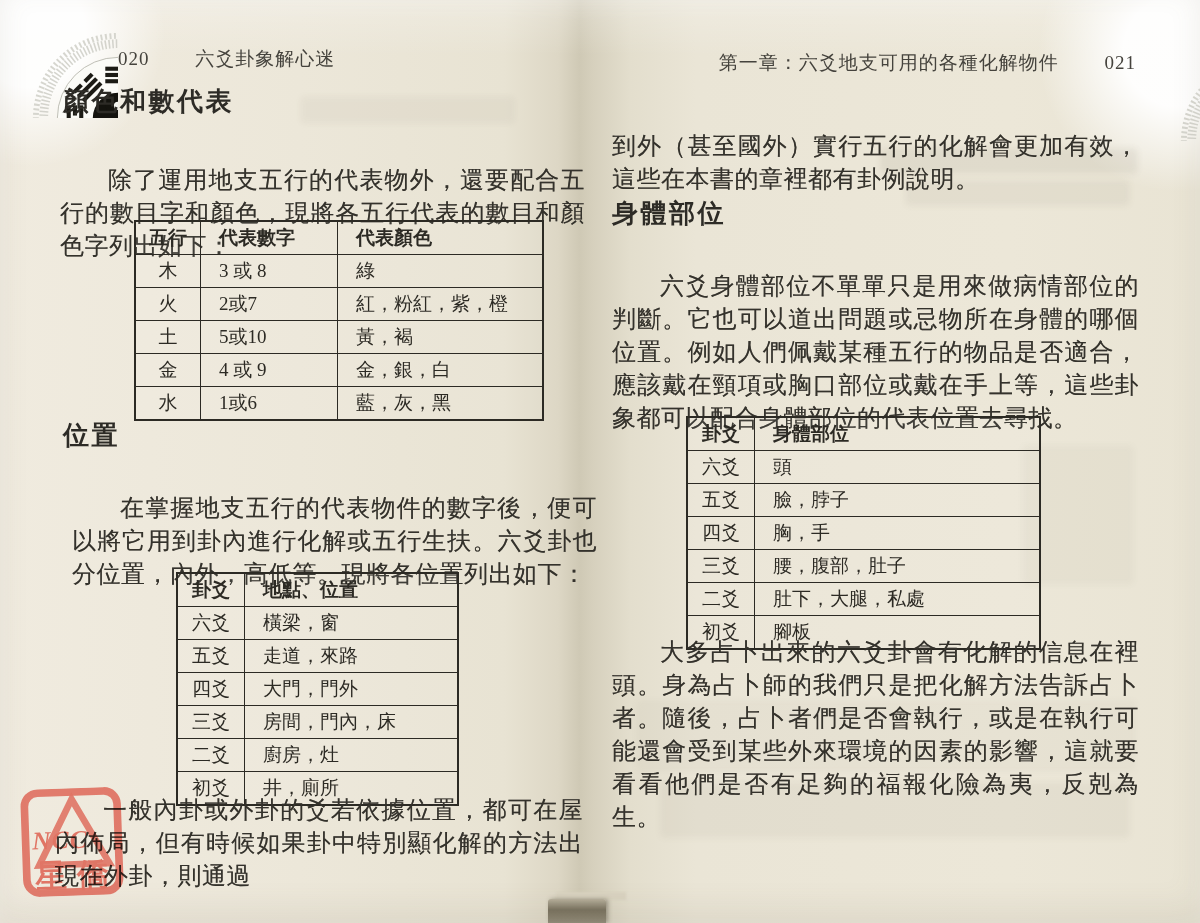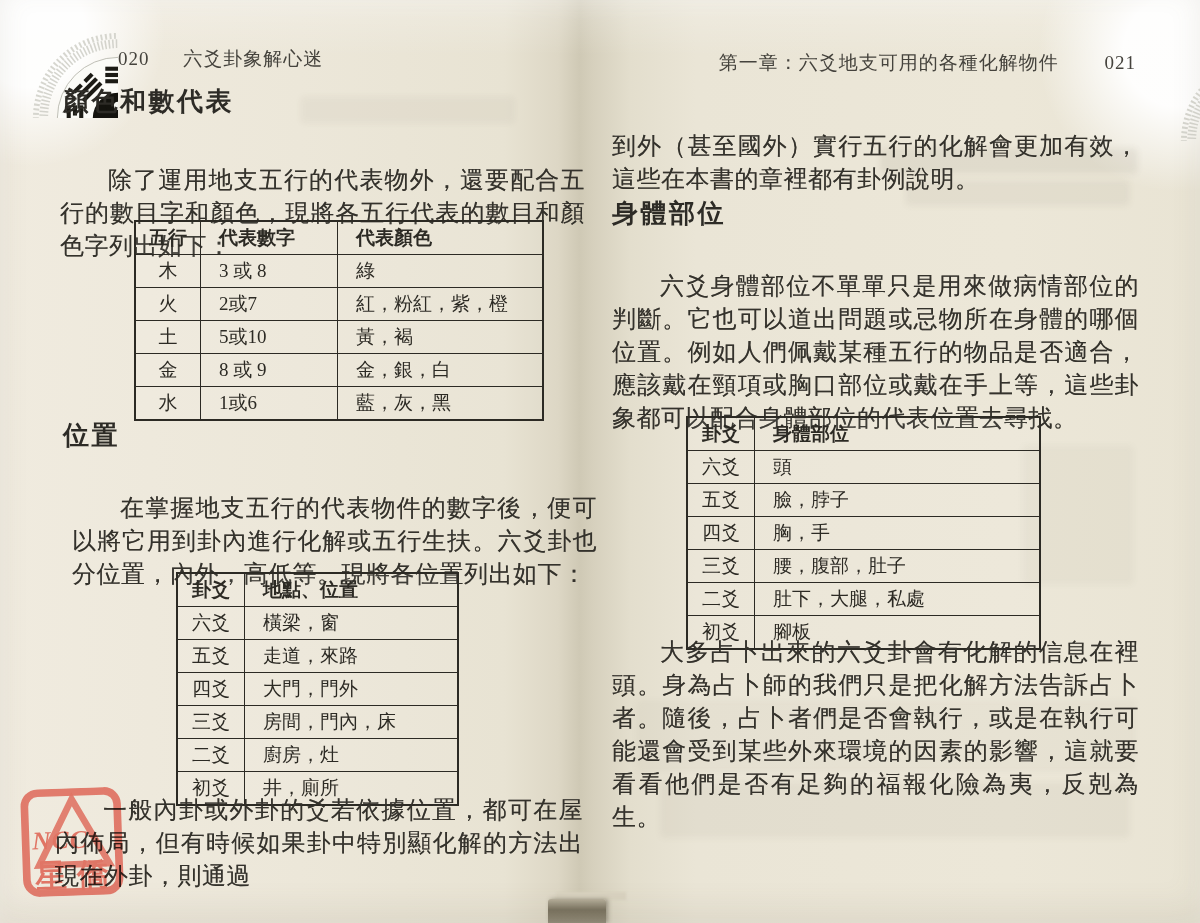--- a/index.html
+++ b/index.html
@@ -22,21 +22,21 @@
   .indent{text-indent:2em;}
   
   table.btable{position:absolute;border-collapse:collapse;font-size:19px;color:#2c2a24;
     border:2.5px solid #2c2a24;background:rgba(255,255,255,.06);}
   .btable td,.btable th{border:1.5px solid #2c2a24;height:24px;padding:0 18px;
     font-weight:400;text-align:left;white-space:nowrap;line-height:1.05;}
   .btable th{font-weight:700;}
   .btable .c{text-align:center;padding:4px 4px;}
   
   #lp-header{left:118px;top:46px;}
-  #lp-header .num{margin-right:28px;}
+  #lp-header .num{margin-right:40px;}
   #lp-h1{left:63px;top:84px;font-family:Liberation Serif, serif;}
   #lp-p1{left:60px;top:140px;width:525px;}
   #t-colors{left:134px;top:220px;}
   #t-colors .col1{width:56px;} #t-colors .col2{width:100px;} #t-colors .col3{width:168px;margin-left:16px;}
   #lp-h2{left:63px;top:418px;}
   #lp-p2{left:72px;top:468px;width:525px;}
   #t-pos{left:176px;top:572px;}
   #t-pos .col1{width:58px;} #t-pos .col2{width:176px;font-family:Liberation Serif, serif;}
   #lp-p3{left:55px;top:770px;width:528px;}
   
@@ -200,21 +200,21 @@
         <td>2或7</td>
         <td>紅，粉紅，紫，橙</td>
       </tr>
       <tr>
         <td class="c">土</td>
         <td>5或10</td>
         <td>黃，褐</td>
       </tr>
       <tr>
         <td class="c">金</td>
-        <td>8 或 9</td>
+        <td>4 或 9</td>
         <td>金，銀，白</td>
       </tr>
       <tr>
         <td class="c">水</td>
         <td>1或6</td>
         <td>藍，灰，黑</td>
       </tr>
     </tbody>
       </table>
 

